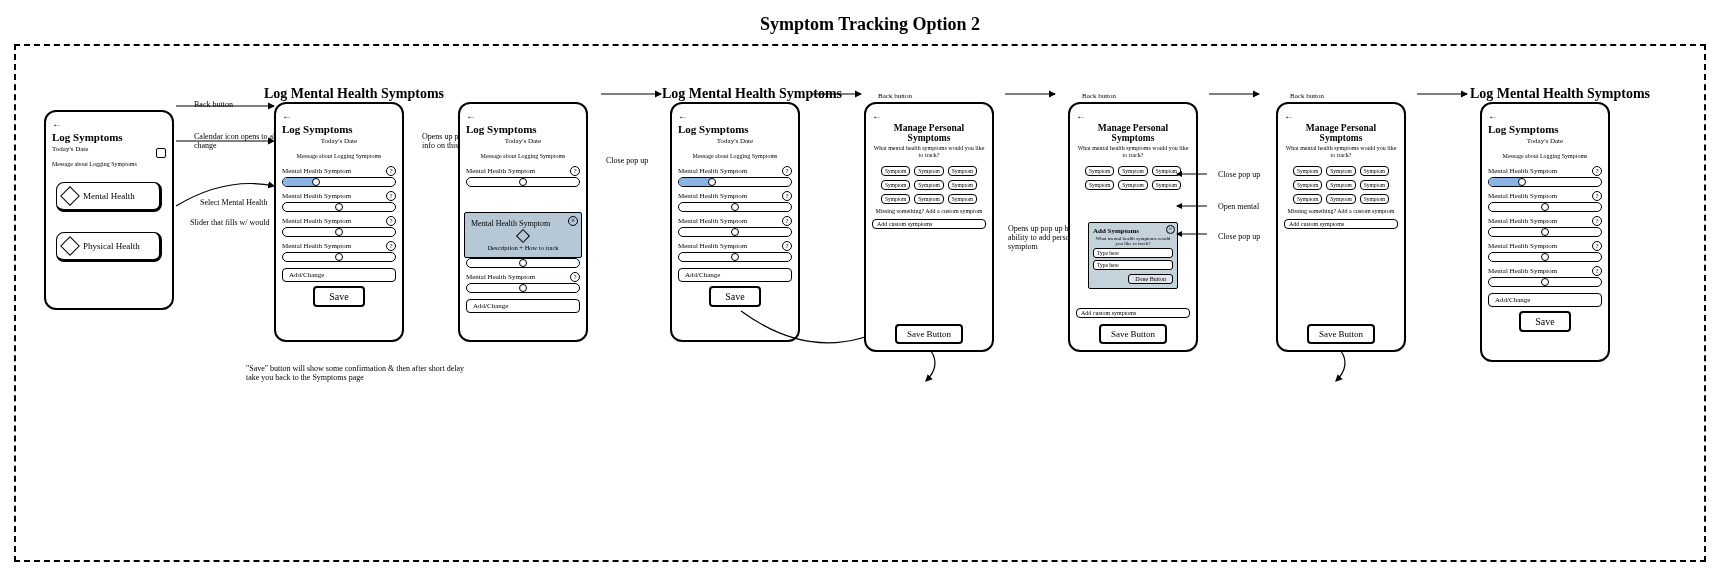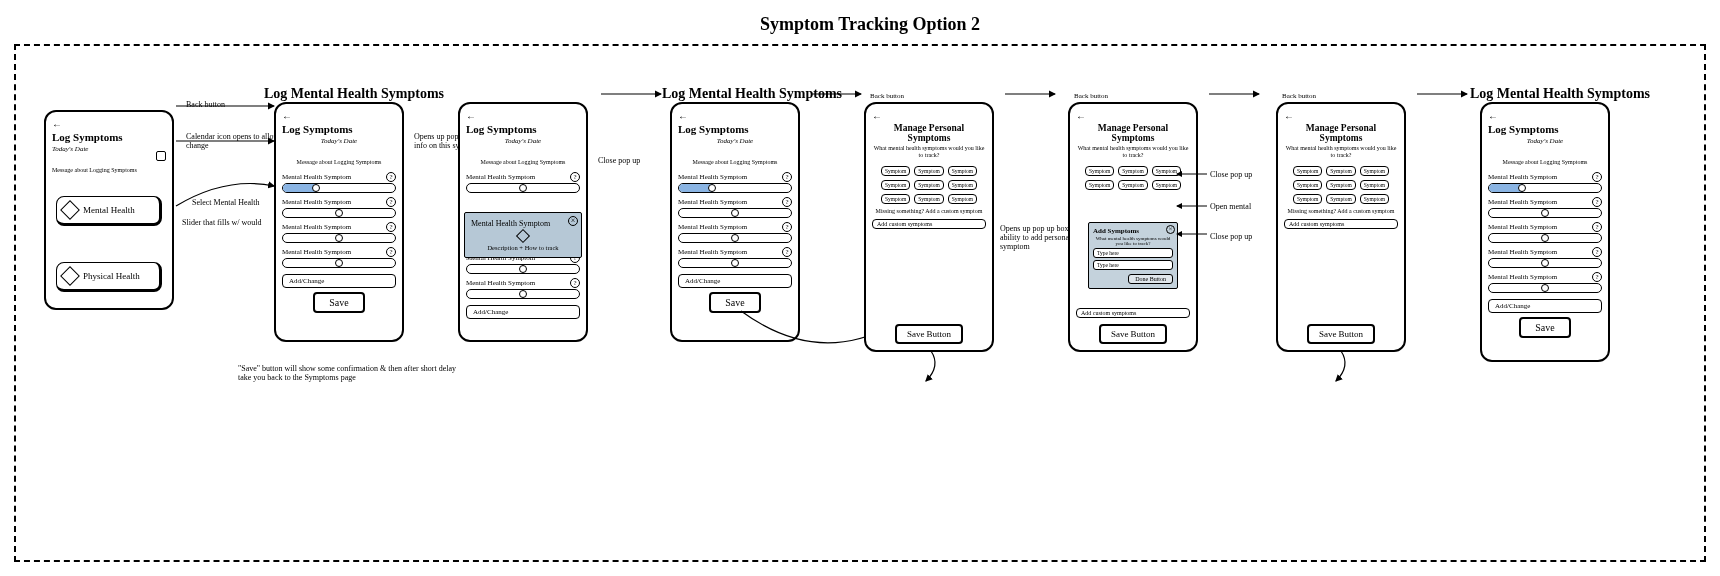--- a/index.html
+++ b/index.html
@@ -7,25 +7,25 @@
 
 .title { position: absolute; top: 14px; left: 0; right: 0; text-align: center; font-size: 18px; font-weight: bold; padding-left: 20px; }
 
 .canvas { position: absolute; top: 44px; left: 14px; right: 14px; bottom: 14px; border: 2px dashed #000; }
 
 .phone { position: absolute; width: 130px; height: 240px; border: 2px solid #000; border-radius: 12px; background: #fff; }
 .phone-inner { padding: 6px 6px; display: flex; flex-direction: column; height: 100%; }
 .phone .header { display: flex; align-items: center; gap: 4px; margin-bottom: 2px; }
 .back-arrow { font-size: 10px; cursor: pointer; }
 .phone .ptitle { font-size: 11px; font-weight: bold; margin-bottom: 2px; }
-.phone .subtitle { font-size: 7px; text-align: center; margin-bottom: 14px; font-style: italic; }
+.phone .subtitle { font-size: 7px; text-align: center; margin-bottom: 8px; }
 .phone .micro { font-size: 6px; text-align: center; margin-bottom: 4px; line-height: 1.1; }
 .cal-icon { width: 10px; height: 10px; border: 1px solid #000; margin-left: auto; border-radius: 2px; }
 
-.card { border: 1.5px solid #000; border-radius: 8px; padding: 6px; margin: 18px 4px; display: flex; align-items: center; gap: 6px; font-size: 9px; }
+.card { border: 1.5px solid #000; border-radius: 8px; padding: 6px; margin: 10px 4px; display: flex; align-items: center; gap: 6px; font-size: 9px; }
 .diamond { width: 14px; height: 14px; border: 1.5px solid #000; transform: rotate(45deg); }
 .double { border-bottom-width: 3px; border-right-width: 3px; }
 
 .sym-row { margin: 2px 0; }
 .sym-label { display: flex; align-items: center; justify-content: space-between; font-size: 7px; }
 .qmark { width: 10px; height: 10px; border: 1px solid #000; border-radius: 50%; text-align: center; line-height: 8px; font-size: 7px; cursor: pointer; }
 .slider { height: 10px; border: 1px solid #000; border-radius: 5px; margin-top: 1px; position: relative; background: #fff; }
 .slider .fill { position: absolute; left: 0; top: 0; bottom: 0; background: #8ab4e3; border-radius: 5px 0 0 5px; }
 .slider .knob { position: absolute; width: 8px; height: 8px; border: 1px solid #000; border-radius: 50%; top: 0; background: #fff; }
 .slider .knob.centered { left: 50%; transform: translateX(-50%); }
@@ -45,21 +45,21 @@
 .addmore { border: 1px solid #000; border-radius: 4px; padding: 1px 4px; font-size: 6px; display: inline-block; cursor: pointer; }
 .savebtn { border: 2px solid #000; border-radius: 4px; padding: 3px 10px; font-size: 9px; display: block; margin: 6px auto 0; cursor: pointer; }
 
 .addpop { position: absolute; border: 1.5px solid #000; background: #c4d2dc; padding: 4px; font-size: 6px; border-radius: 2px; width: 90px; }
 .addpop .close { position: absolute; right: 2px; top: 2px; width: 9px; height: 9px; border: 1px solid #000; border-radius: 50%; text-align: center; line-height: 7px; font-size: 7px; cursor: pointer; }
 .addpop .field { border: 1px solid #000; border-radius: 3px; padding: 1px 3px; margin: 2px 0; background: #fff; font-size: 5.5px; }
 .addpop .done { border: 1px solid #000; border-radius: 3px; padding: 1px 6px; font-size: 6px; float: right; margin-top: 2px; cursor: pointer; background: #e0e6eb; }
 .addpop .hdr { font-size: 7px; font-weight: bold; text-align: left; margin-bottom: 1px; }
 .addpop .sub { font-size: 5px; text-align: center; margin-bottom: 2px; line-height: 1; }
 
-.annot { position: absolute; font-size: 8px; line-height: 1.15; max-width: 110px; }
+.annot { position: absolute; font-size: 8px; line-height: 1.15; max-width: 110px; margin-left: 8px; }
 .long-arrow-svg { position: absolute; overflow: visible; }
 
 .stitle { position: absolute; font-size: 14px; font-weight: bold; }
 </style>
 </head>
 <body>
 
 <div class="title">Symptom Tracking Option 2</div>
 
 <div class="canvas">

